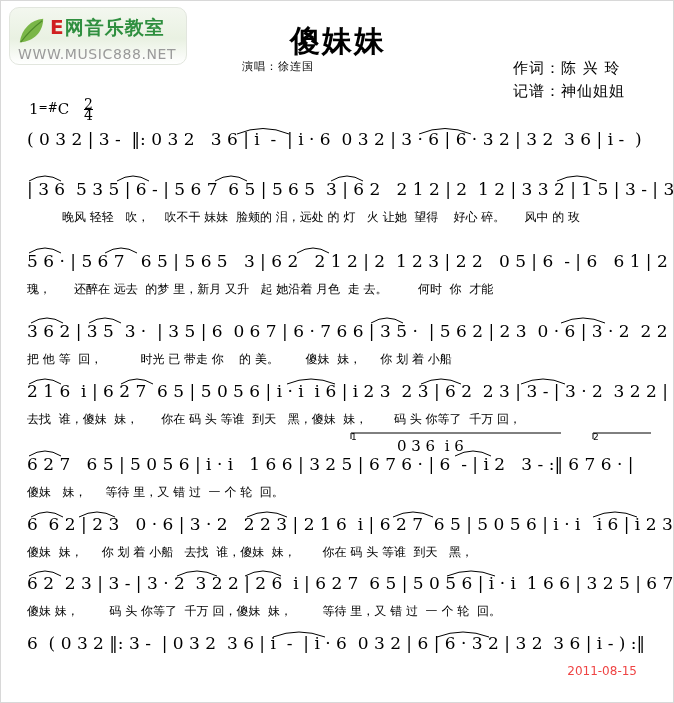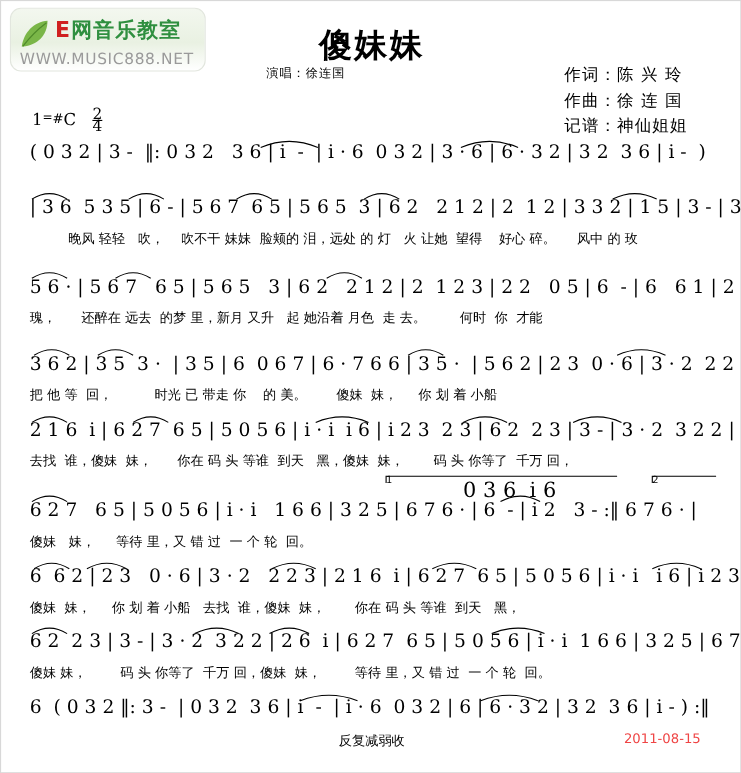--- a/index.html
+++ b/index.html
@@ -145,21 +145,20 @@
       <span class="logo-e">E</span><span>网音乐教室</span>
     </div>
     <div class="logo-url">WWW.MUSIC888.NET</div>
   </div>
 
   <div class="song-title">傻妹妹</div>
   <div class="singer">演唱：徐连国</div>
 
   <div class="credits">
     <div>作词：陈 兴 玲</div>
-    <div>作曲：徐 连 国</div>
     <div>记谱：神仙姐姐</div>
   </div>
 
   <div class="keysig">
     <span>1</span><span class="eq">=</span><span class="sharp">#</span><span>C</span>
     <span class="meter">
       <span class="num">2</span>
       <span class="den">4</span>
     </span>
   </div>
@@ -183,21 +182,21 @@
     <div class="lyr" style="top:30px;">把 他 等  回，          时光 已 带走 你    的 美。       傻妹  妹，     你 划 着 小船</div>
   </div>
 
   <div class="sys" style="top:380px;">
     <div class="notes" style="top:0;">2 1 6  i | 6 2 7  6 5 | 5 0 5 6 | i · i  i 6 | i 2 3  2 3 | 6 2  2 3 | 3 - | 3 · 2  3 2 2 | 2 6  i |</div>
     <div class="lyr" style="top:30px;">去找  谁，傻妹  妹，      你在 码 头 等谁  到天   黑，傻妹  妹，       码 头 你等了  千万 回，</div>
   </div>
 
   <div class="sys" style="top:443px;">
     <div class="notes" style="top:10px;">6 2 7   6 5 | 5 0 5 6 | i · i   1 6 6 | 3 2 5 | 6 7 6 · | 6  - | i 2   3 - :‖ 6 7 6 · |</div>
-    <div class="notes" style="top:-8px;left:396px;font-size:19px;margin-left:24px;">0 3 6  i 6</div>
+    <div class="notes" style="top:-8px;left:396px;font-size:15px;">0 3 6  i 6</div>
     <div class="lyr" style="top:40px;">傻妹   妹，     等待 里，又 错 过  一 个 轮  回。</div>
     <div class="lyr" style="top:-12px;left:350px;font-size:9px;">1</div>
     <div class="lyr" style="top:-12px;left:592px;font-size:9px;">2</div>
   </div>
 
   <div class="sys" style="top:513px;">
     <div class="notes" style="top:0;">6  6 2 | 2 3   0 · 6 | 3 · 2   2 2 3 | 2 1 6  i | 6 2 7  6 5 | 5 0 5 6 | i · i   i 6 | i 2 3  2 3 |</div>
     <div class="lyr" style="top:30px;">傻妹  妹，     你 划 着 小船   去找  谁，傻妹  妹，       你在 码 头 等谁  到天   黑，</div>
   </div>
 
@@ -243,16 +242,15 @@
       <path d="M244,575 Q262,565 280,575"></path>
       <path d="M446,575 Q470,565 494,575"></path>
       <path d="M272,636 Q298,626 324,636"></path>
       <path d="M436,636 Q462,626 488,636"></path>
 
       <path d="M350,438 L350,432 L560,432" stroke-width="1"></path>
       <path d="M592,438 L592,432 L650,432" stroke-width="1"></path>
     </g>
   </svg>
 
-  <div class="footnote">反复减弱收</div>
   <div class="date">2011-08-15</div>
 
 </div>
 
 </body></html>

